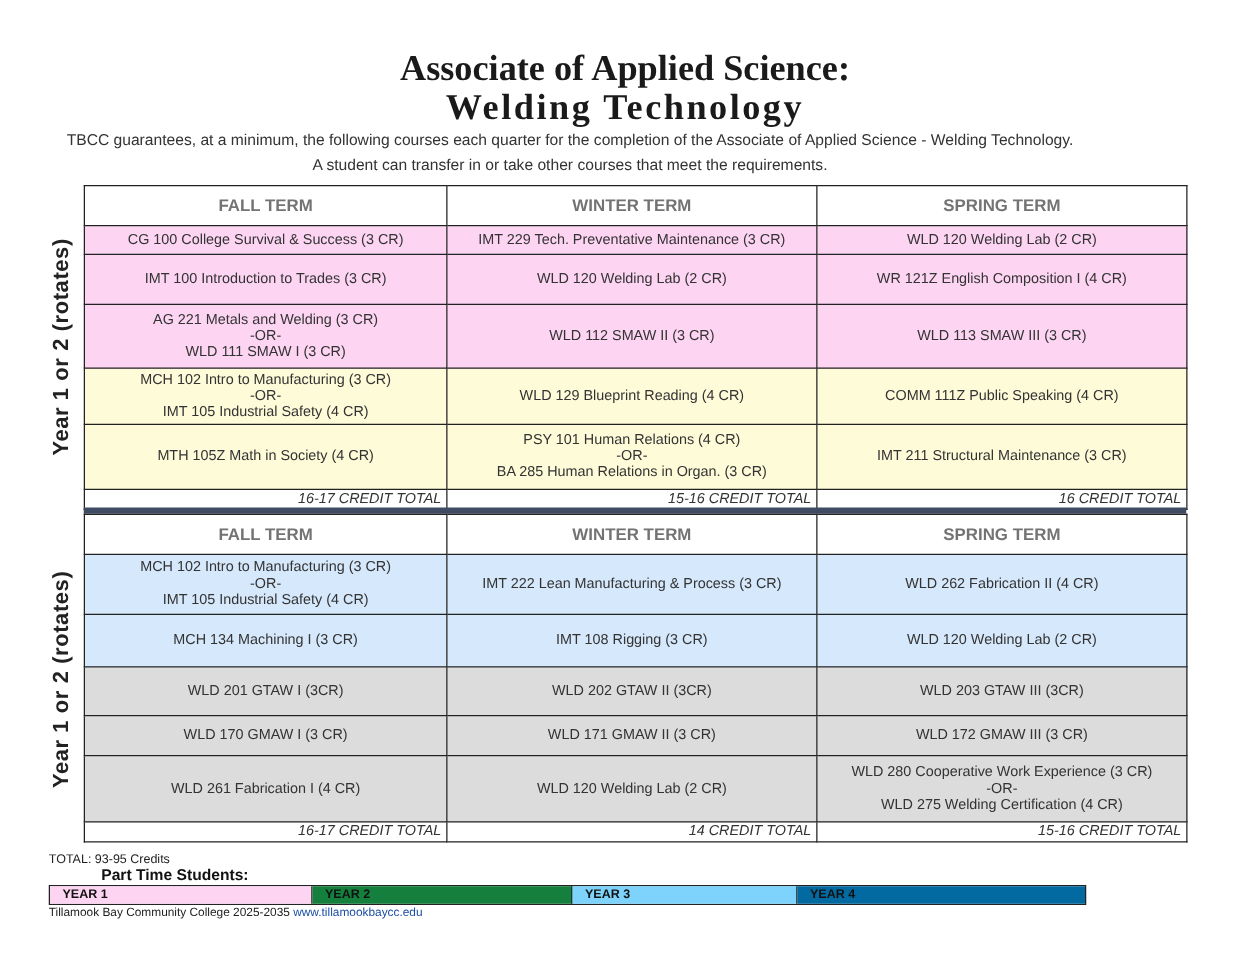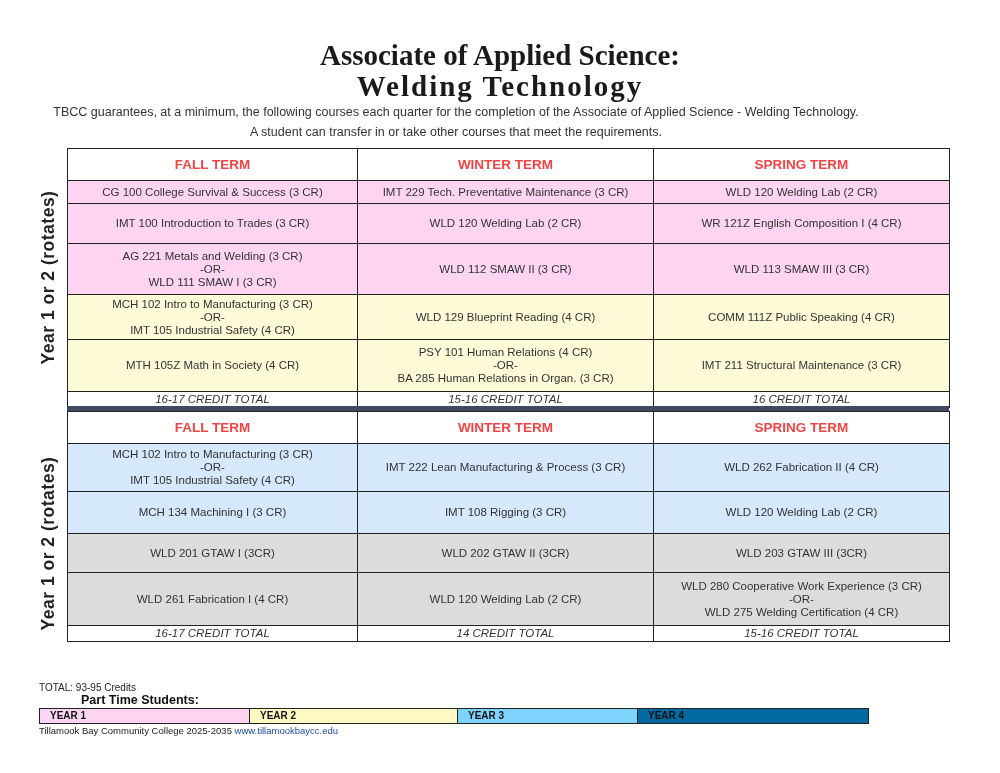--- a/index.html
+++ b/index.html
@@ -4,22 +4,22 @@
 <style>
   html, body { margin: 0; padding: 0; background: #ffffff; }
   body { width: 1000px; height: 773px; position: relative; overflow: hidden; font-family: "Liberation Sans", sans-serif; color: #222; }
   .title { position: absolute; left: 0; top: 40px; width: 1000px; text-align: center; font-family: "Liberation Serif", serif; font-weight: bold; font-size: 29px; line-height: 31px; color: #1a1a1a; }
   .title .l2 { letter-spacing: 2px; }
   .intro { position: absolute; left: 0; width: 912px; text-align: center; font-size: 12.5px; color: #333; }
   .side { position: absolute; left: 34px; width: 30px; display: flex; align-items: center; justify-content: center; }
   .side span { transform: rotate(-90deg); white-space: nowrap; font-size: 17.5px; font-weight: bold; color: #222; letter-spacing: 0.5px; }
   table.grid { position: absolute; left: 67px; width: 882px; border-collapse: collapse; table-layout: fixed; }
   table.grid td { border: 1.5px solid #222; text-align: center; font-size: 11.5px; line-height: 13px; color: #333; padding: 0 4px; }
-  table.grid td.hdr { background: #fff; font-weight: bold; font-size: 13.5px; color: #ef4444; }
-  table.grid td.tot { background: #fff; font-style: italic; font-size: 11.5px; }
+  table.grid td.hdr { background: #fff; font-weight: bold; font-size: 13.5px; color: #737373; }
+  table.grid td.tot { background: #fff; font-style: italic; font-size: 11.5px; text-align: right; }
   .pink td { background: #fdd5f3; }
   .yellow td { background: #fefbd8; }
   .blue td { background: #d6e8fb; }
   .gray td { background: #dcdcdc; }
   .divider { position: absolute; left: 67px; width: 882px; height: 5px; background: #3e4b63; top: 406px; }
   .footer-total { position: absolute; left: 39px; top: 682px; font-size: 10px; color: #222; }
   .pt-title { position: absolute; left: 39px; top: 693px; font-size: 12.5px; font-weight: bold; color: #111; margin-left: 42px; }
   .pt-bar { position: absolute; left: 39px; top: 708px; width: 830px; height: 16px; display: flex; border: 1.5px solid #222; box-sizing: border-box; }
   .pt-bar div { height: 100%; box-sizing: border-box; font-size: 10px; font-weight: bold; padding-left: 10px; line-height: 14px; color: #111; border-right: 1.5px solid #222; }
   .pt-bar div:last-child { border-right: none; }
@@ -109,37 +109,42 @@
   <tr class="blue" style="height:42px">
     <td>MCH 134 Machining I (3 CR)</td>
     <td>IMT 108 Rigging (3 CR)</td>
     <td>WLD 120 Welding Lab (2 CR)</td>
   </tr>
   <tr class="gray" style="height:39px">
     <td>WLD 201 GTAW I (3CR)</td>
     <td>WLD 202 GTAW II (3CR)</td>
     <td>WLD 203 GTAW III (3CR)</td>
   </tr>
+  <tr class="gray" style="height:32px">
+    <td>WLD 170 GMAW I (3 CR)</td>
+    <td>WLD 171 GMAW II (3 CR)</td>
+    <td>WLD 172 GMAW III (3 CR)</td>
+  </tr>
   <tr class="gray" style="height:53px">
     <td>WLD 261 Fabrication I (4 CR)</td>
     <td>WLD 120 Welding Lab (2 CR)</td>
     <td class="ml">WLD 280 Cooperative Work Experience (3 CR)<br>-OR-<br>WLD 275 Welding Certification (4 CR)</td>
   </tr>
   <tr style="height:16px">
     <td class="tot">16-17 CREDIT TOTAL</td>
     <td class="tot">14 CREDIT TOTAL</td>
     <td class="tot">15-16 CREDIT TOTAL</td>
   </tr>
 </tbody>
   </table>
 
 <div class="footer-total">TOTAL: 93-95 Credits</div>
 <div class="pt-title">Part Time Students:</div>
 <div class="pt-bar">
   <div style="width:210px;background:#fdd5f3;">YEAR 1</div>
-  <div style="width:208px;background:#fef9c3;">YEAR 2</div>
+  <div style="width:208px;background:#15803d;">YEAR 2</div>
   <div style="width:180px;background:#7dd3fc;">YEAR 3</div>
   <div style="flex:1;background:#0369a1;">YEAR 4</div>
 </div>
 <div class="college">
   <span>Tillamook Bay Community College 2025-2035</span>
   <a>www.tillamookbaycc.edu</a>
 </div>
 
 </body></html>

